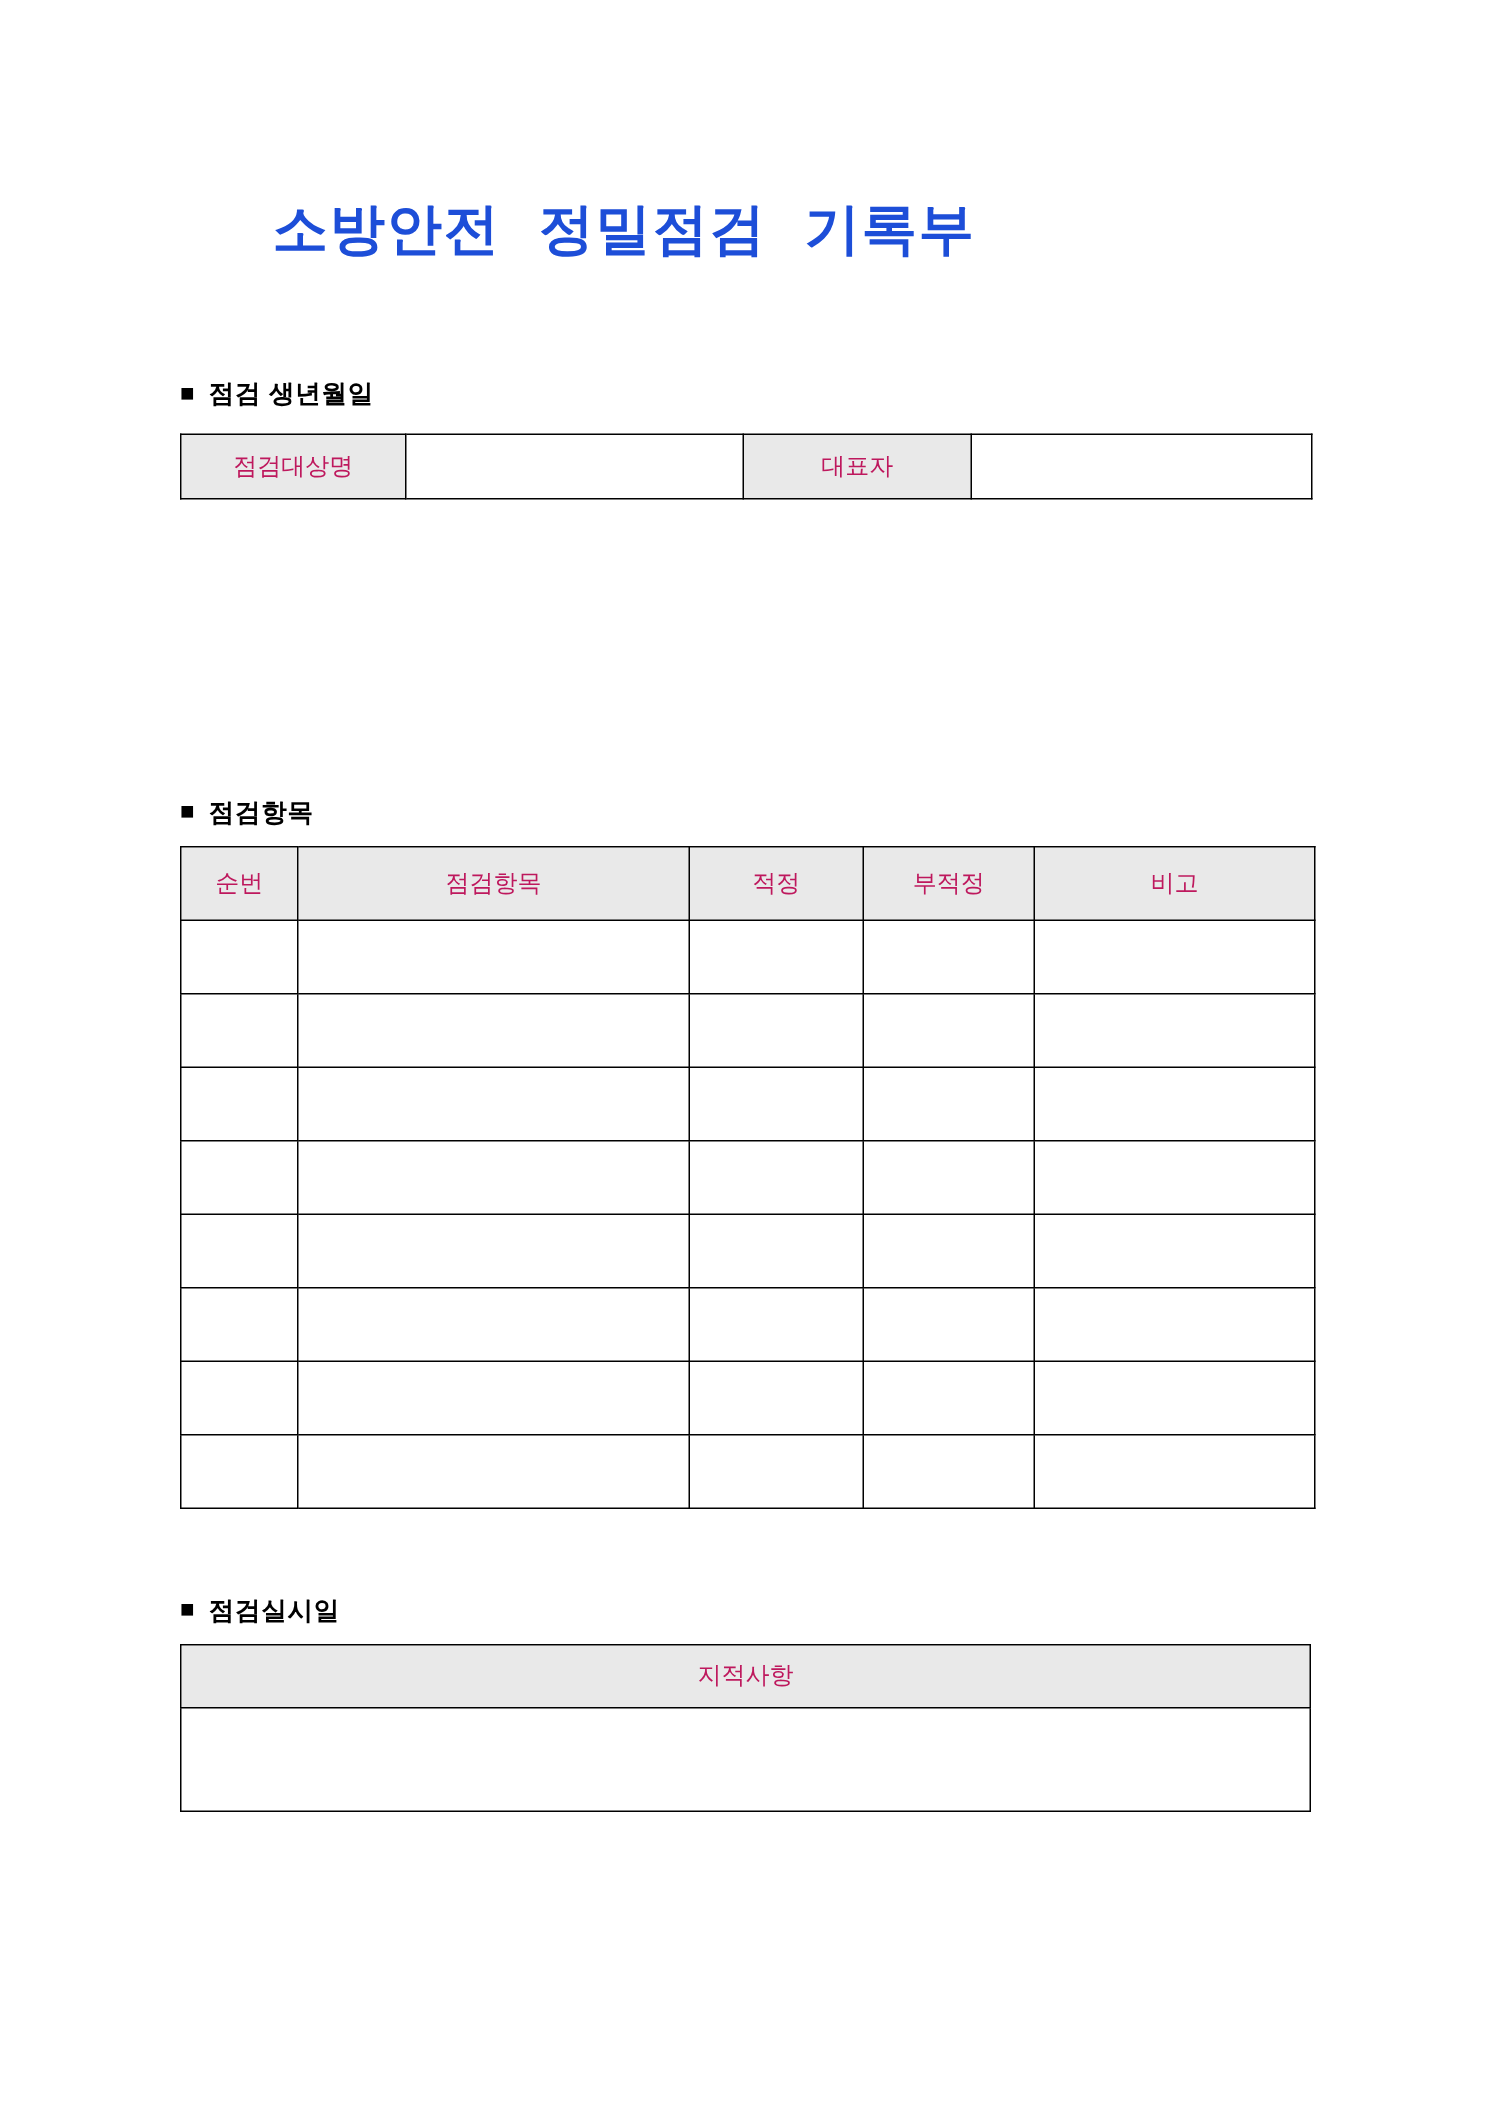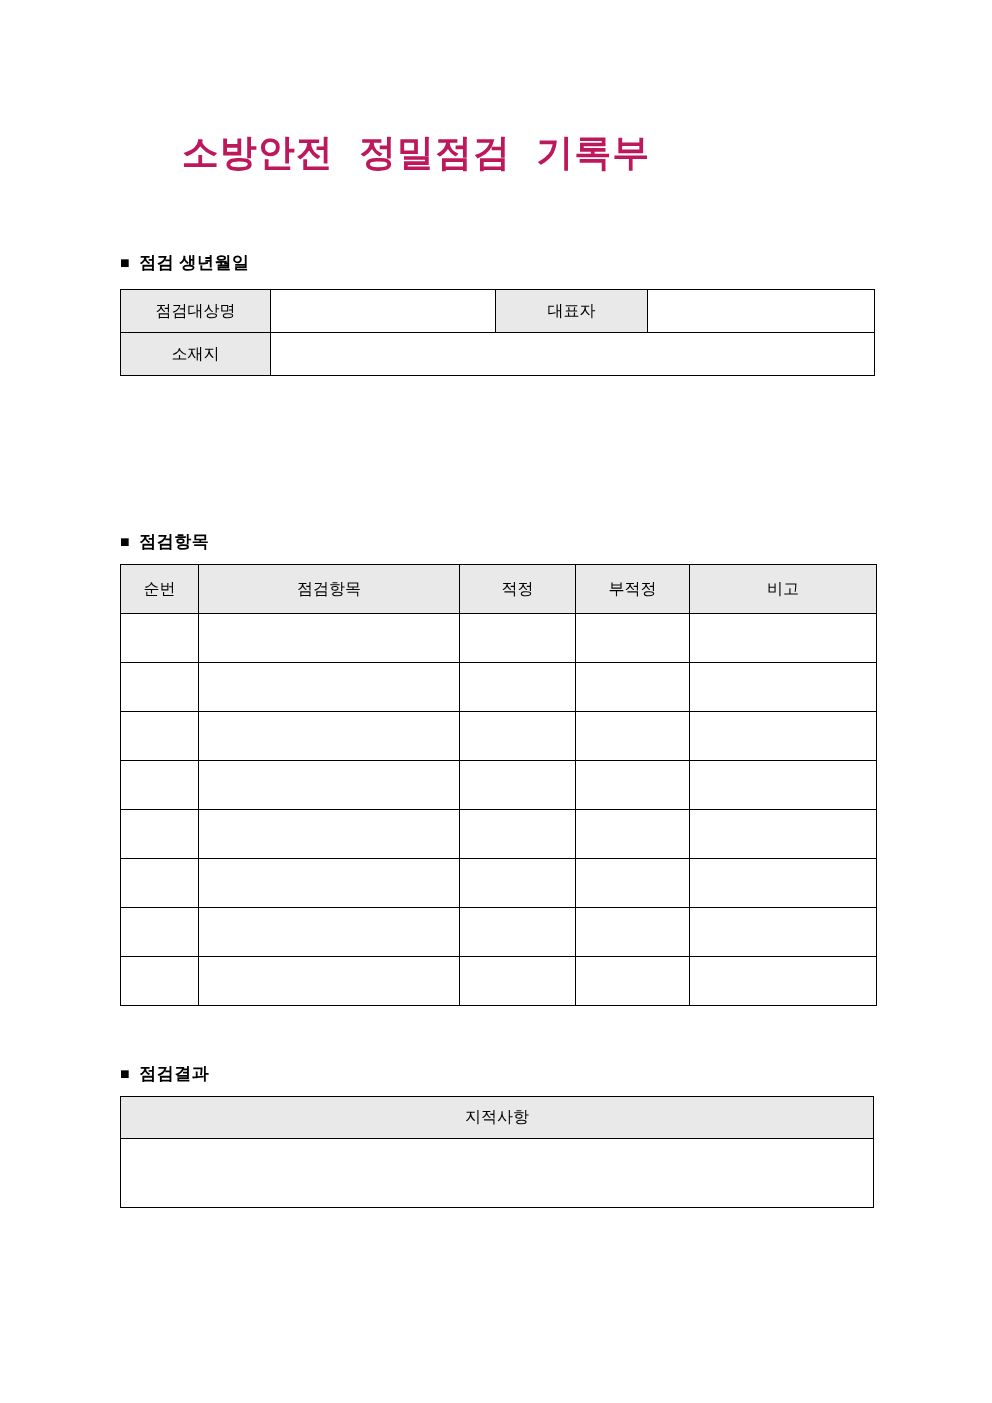--- a/index.html
+++ b/index.html
@@ -18,21 +18,21 @@
     position: absolute;
     top: 128px;
     left: 0;
     width: 832px;
     margin: 0;
     text-align: center;
     font-size: 37px;
     font-weight: bold;
     letter-spacing: 1px;
     word-spacing: 14px;
-    color: #be185d;
+    color: #1d4ed8;
   }
   .section-heading {
     position: absolute;
     left: 120px;
     font-size: 17px;
     font-weight: bold;
     letter-spacing: 0.5px;
     color: #000000;
     display: flex;
     align-items: center;
@@ -53,21 +53,21 @@
     border: 1.5px solid #000000;
     padding: 0 6px;
     font-size: 16px;
     font-weight: normal;
     overflow: hidden;
     white-space: nowrap;
   }
   .cell-label, table.tbl th {
     background: #e9e9e9;
     text-align: center;
-    color: #000000;
+    color: #be185d;
   }
   .cell-value {
     background: #ffffff;
   }
   .tbl-basic td { height: 42px; }
   .tbl-items th { height: 48px; }
   .tbl-items td { height: 48px; }
   .tbl-results th { height: 41px; }
   .tbl-results td.results-content { height: 68px; vertical-align: top; }
 </style>
@@ -89,24 +89,20 @@
         <col style="width:225px">
         <col style="width:152px">
         <col style="width:227px">
     </colgroup>
     <tbody>
       <tr>
         <td class="cell-label">점검대상명</td>
         <td class="cell-value"></td>
         <td class="cell-label">대표자</td>
         <td class="cell-value"></td>
-      </tr>
-      <tr>
-        <td class="cell-label">소재지</td>
-        <td class="cell-value" colspan="3"></td>
       </tr>
     </tbody>
   </table>
 
   <div class="section-heading" style="top:530px">
     <span class="bullet">■</span>
     <span>점검항목</span>
   </div>
 
   <table class="tbl tbl-items" style="top:564px; width:756px;">
@@ -181,21 +177,21 @@
           <td></td>
           <td></td>
           <td></td>
           <td></td>
         </tr>
       </tbody>
   </table>
 
   <div class="section-heading" style="top:1062px">
     <span class="bullet">■</span>
-    <span>점검결과</span>
+    <span>점검실시일</span>
   </div>
 
   <table class="tbl tbl-results" style="top:1096px; width:754px;">
     <thead>
       <tr>
         <th>지적사항</th>
       </tr>
     </thead>
     <tbody>
       <tr>

